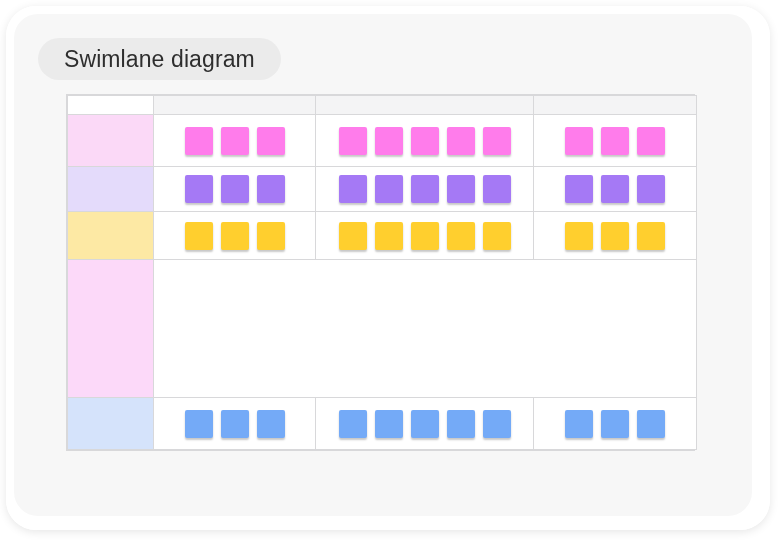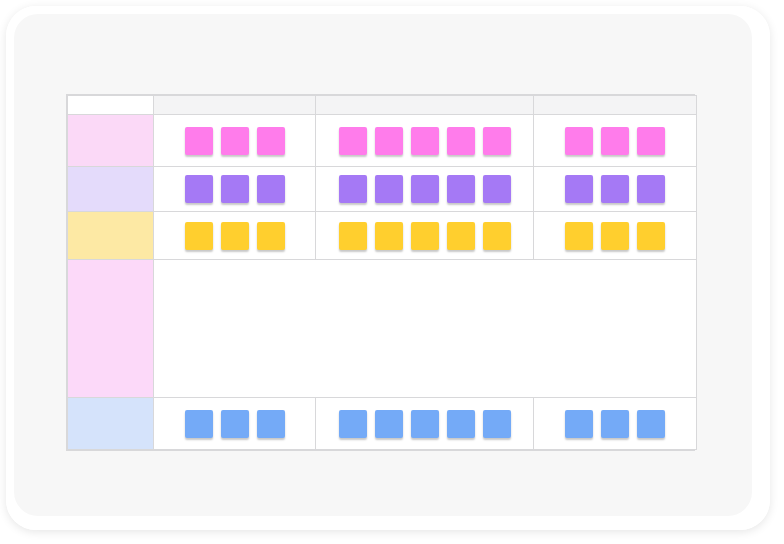--- a/index.html
+++ b/index.html
@@ -134,20 +134,23 @@
 </style>
 </head>
 <body>
 
 <div id="app-root">
 
   <div class="outer-frame"></div>
 
   <div class="card">
 
+    <div class="title-pill">
+      <span>Swimlane diagram</span>
+    </div>
 
     <div class="lane-table">
       <table>
         <colgroup>
           <col class="c-lane">
             <col class="c-one">
             <col class="c-two">
             <col class="c-three">
         </colgroup>
         <thead>

